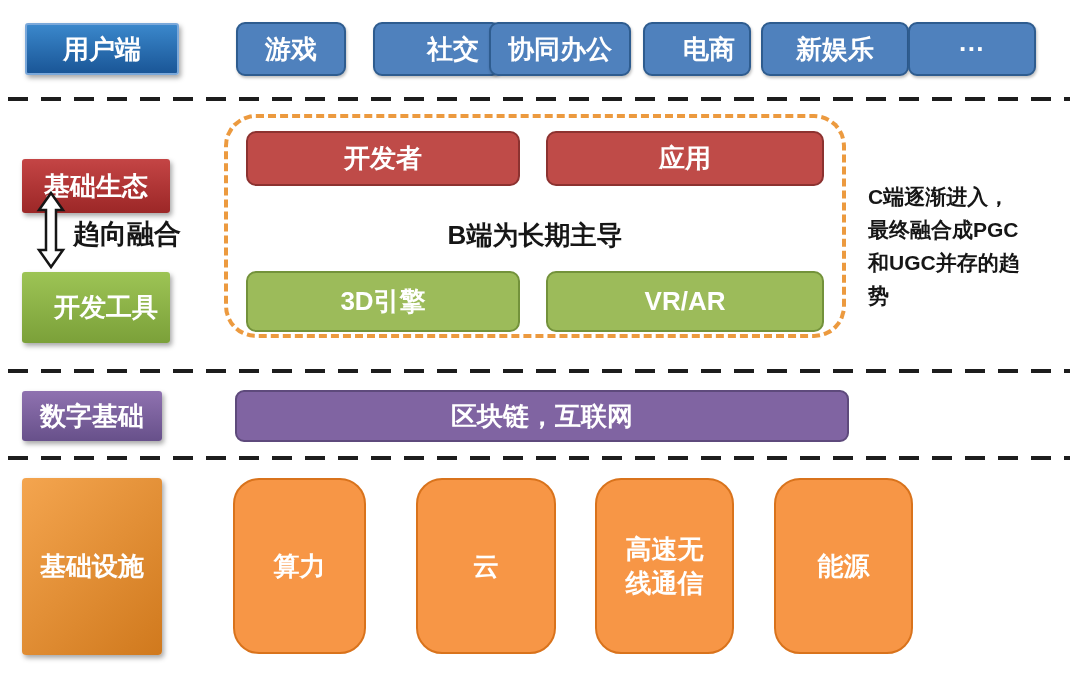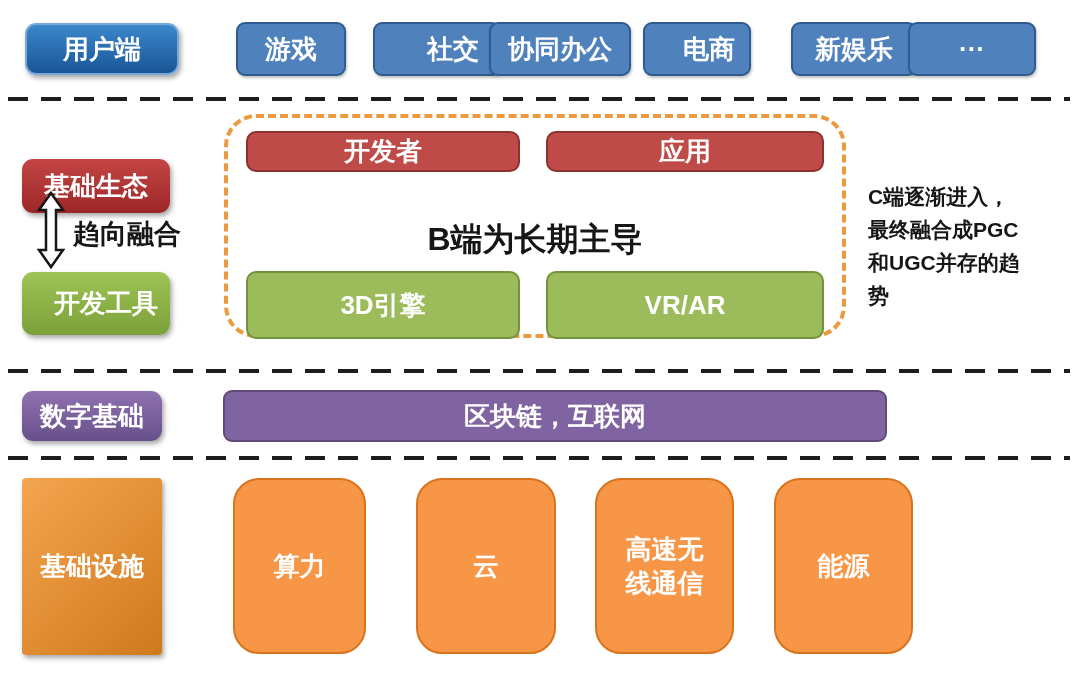--- a/index.html
+++ b/index.html
@@ -8,32 +8,32 @@
     font-family:"Liberation Sans","DejaVu Sans",sans-serif; overflow:hidden;
   }
   .sep {
     position:absolute; left:8px; width:1062px; height:4px;
     background:repeating-linear-gradient(90deg,#1d1d1d 0 20px,transparent 20px 33px);
   }
   .cbox {
     position:absolute; display:flex; align-items:center; justify-content:center;
     color:#ffffff; font-size:26px; font-weight:bold; text-align:center; box-sizing:border-box;
   }
-  .label-box { border-radius:11px; box-shadow:2px 3px 5px rgba(0,0,0,0.35); }
+  .label-box { border-radius:3px; box-shadow:2px 3px 5px rgba(0,0,0,0.35); }
   .user-label { background:linear-gradient(180deg,#3a87cb 0%,#1a5697 100%); border:2px solid #7aa8da; }
   .eco-label { background:linear-gradient(180deg,#c44545 0%,#9c2727 100%);margin-top:28px; }
   .dev-label { background:linear-gradient(180deg,#9dc455 0%,#7ba039 100%); }
   .dig-label { background:linear-gradient(180deg,#8f72b0 0%,#67508a 100%);font-family:Liberation Mono, monospace; }
   .infra-label { background:linear-gradient(135deg,#f4a54f 0%,#d0791d 100%); border-radius:4px; }
   .pill {
     top:22px; height:54px; background:#4f81bd; border:2px solid #2e5c8f;
     border-radius:9px; box-shadow:1px 2px 3px rgba(0,0,0,0.25);
   }
-  .red-box { background:#bf4b48; border:2px solid #8c3230; border-radius:10px; height:41px; }
-  .green-box { background:#9cbb5a; border:2px solid #73923b; border-radius:10px; height:68px; }
+  .red-box { background:#bf4b48; border:2px solid #8c3230; border-radius:10px; height:55px; }
+  .green-box { background:#9cbb5a; border:2px solid #73923b; border-radius:10px; height:61px; }
   .dashed-frame {
     position:absolute; left:224px; top:114px; width:622px; height:224px;
     border:4px dashed #ec9a3f; border-radius:32px; box-sizing:border-box;
   }
   .black-note { position:absolute; color:#161616; font-weight:bold; }
   .purple-bar { background:#8064a2; border:2px solid #5e4a7c; border-radius:9px; }
   .orange-big { background:#f79646; border:2px solid #d9731c; border-radius:26px; top:478px; height:176px; white-space:pre-line; line-height:34px; }
   .prewrap { white-space:pre-line; }
   .arrow-svg { position:absolute; left:36px; top:190px; }
 </style>
@@ -41,53 +41,53 @@
 <body>
 
 <div class="stage">
 
   <div class="cbox label-box user-label" style="left:25px; top:23px; width:154px; height:52px;">用户端</div>
 
   <div class="cbox pill" style="left:236px; width:110px;">游戏</div>
   <div class="cbox pill" style="left:373px; width:128px;padding-left:32px;">社交</div>
   <div class="cbox pill" style="left:489px; width:142px;">协同办公</div>
   <div class="cbox pill" style="left:643px; width:108px;padding-left:24px;">电商</div>
-  <div class="cbox pill" style="left:791px; width:126px;">新娱乐</div>
+  <div class="cbox pill" style="left:761px; width:148px;">新娱乐</div>
   <div class="cbox pill" style="left:908px; width:128px;">···</div>
 
   <div class="sep" style="top:97px;"></div>
 
   <div class="cbox label-box eco-label" style="left:22px; top:131px; width:148px; height:54px;">基础生态</div>
 
   <svg class="arrow-svg" width="30" height="80" viewBox="0 0 30 80">
     <polygon points="15,3 27,20 20,20 20,60 27,60 15,77 3,60 10,60 10,20 3,20" fill="#ffffff" stroke="#161616" stroke-width="2.5" stroke-linejoin="miter"></polygon>
   </svg>
   <div class="black-note" style="left:73px; top:216px; font-size:27px;">趋向融合</div>
 
-  <div class="cbox label-box dev-label" style="left:22px; top:272px; width:148px; height:63px;padding-left:20px;">开发工具</div>
+  <div class="cbox label-box dev-label" style="left:22px; top:272px; width:148px; height:71px;padding-left:20px;">开发工具</div>
 
   <div class="dashed-frame">
     <div class="cbox red-box" style="left:18px; top:13px; width:274px;">开发者</div>
     <div class="cbox red-box" style="left:318px; top:13px; width:278px;">应用</div>
 
-    <div class="black-note" style="left:0; right:0; top:100px; text-align:center; font-size:32px;">B端为长期主导</div>
+    <div class="black-note" style="left:0; right:0; top:100px; text-align:center; font-size:26px;">B端为长期主导</div>
 
     <div class="cbox green-box" style="left:18px; top:153px; width:274px;">3D引擎</div>
     <div class="cbox green-box" style="left:318px; top:153px; width:278px;">VR/AR</div>
   </div>
 
   <div class="black-note prewrap" style="left:868px; top:180px; width:212px; font-size:21px; line-height:33px;">C端逐渐进入，
 最终融合成PGC
 和UGC并存的趋
 势</div>
 
   <div class="sep" style="top:369px;"></div>
 
   <div class="cbox label-box dig-label" style="left:22px; top:391px; width:140px; height:50px;">数字基础</div>
-  <div class="cbox purple-bar" style="left:223px; top:390px; width:664px; height:52px;">区块链，互联网</div>
+  <div class="cbox purple-bar" style="left:235px; top:390px; width:614px; height:52px;">区块链，互联网</div>
 
   <div class="sep" style="top:456px;"></div>
 
   <div class="cbox label-box infra-label" style="left:22px; top:478px; width:140px; height:177px;">基础设施</div>
 
   <div class="cbox orange-big" style="left:233px; width:133px;">算力</div>
   <div class="cbox orange-big" style="left:416px; width:140px;">云</div>
   <div class="cbox orange-big" style="left:595px; width:139px;">高速无
 线通信</div>
   <div class="cbox orange-big" style="left:774px; width:139px;">能源</div>

